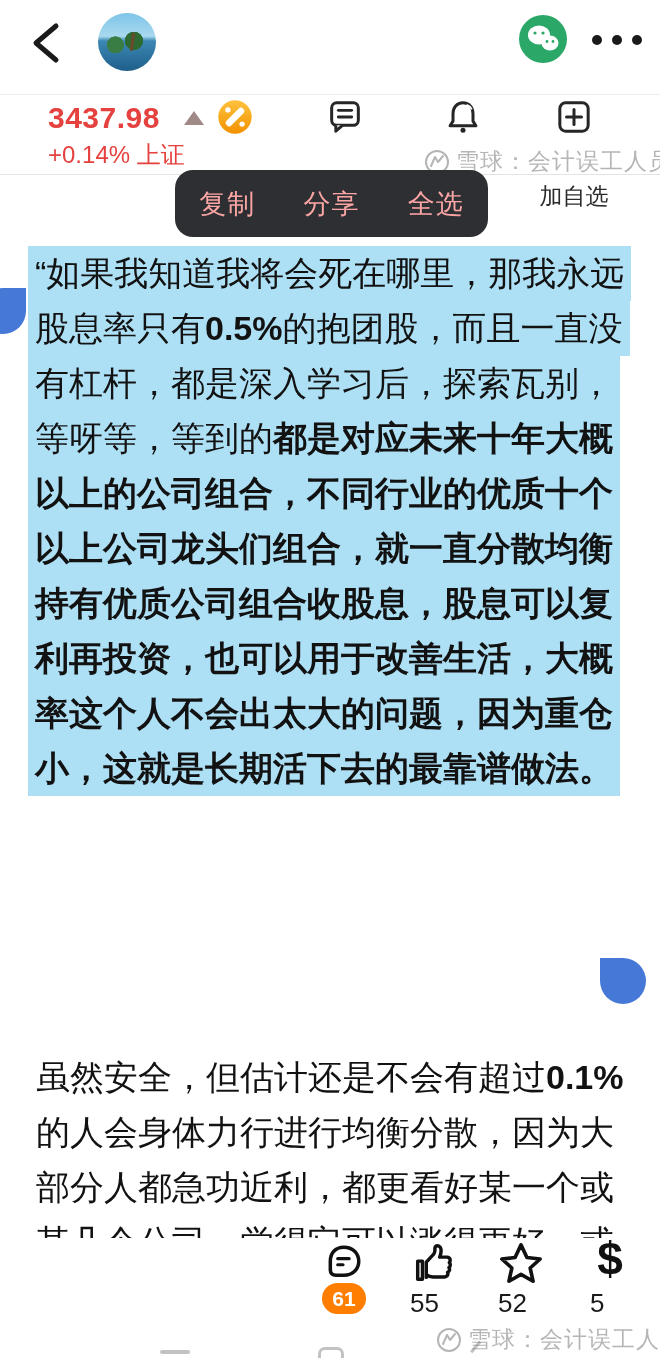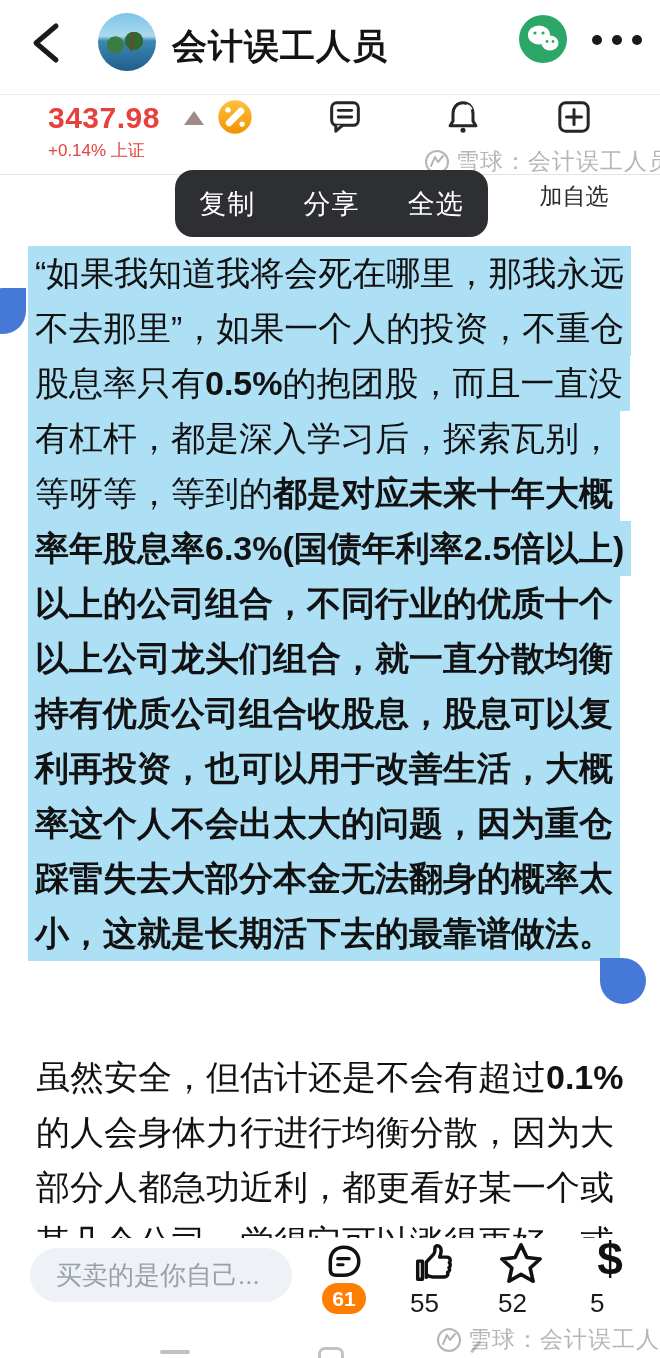--- a/index.html
+++ b/index.html
@@ -22,34 +22,34 @@
   .avatar::after{content:"";position:absolute;left:33px;top:20px;width:3px;height:18px;background:#6b4a2b;transform:rotate(8deg);}
   .title{position:absolute;left:172px;top:23px;font-size:35px;font-weight:600;color:#141414;letter-spacing:1px;white-space:nowrap;}
   .wechat{position:absolute;left:519px;top:15px;width:48px;height:48px;border-radius:50%;background:#2BA768;cursor:pointer;}
   .dots{position:absolute;left:592px;top:30px;width:50px;height:20px;display:flex;justify-content:space-between;align-items:center;cursor:pointer;}
   .dots i{width:10px;height:10px;border-radius:50%;background:#1a1a1a;}
   .topbar-divider{position:absolute;left:0;top:94px;width:660px;height:1px;background:#ededed;}
   
   .marketbar{position:absolute;left:0;top:95px;width:556px;height:80px;background:#fff;z-index:5;}
   .idx-value{position:absolute;left:48px;top:6px;font-size:30px;font-weight:700;color:#e5413e;letter-spacing:.5px;}
   .idx-tri{position:absolute;left:184px;top:16px;width:0;height:0;border-left:10px solid transparent;border-right:10px solid transparent;border-bottom:14px solid #a08a87;}
-  .idx-change{position:absolute;left:48px;top:44px;font-size:17px;color:#e5413e;white-space:nowrap;}
+  .idx-change{position:absolute;left:48px;top:44px;font-size:24px;color:#e5413e;white-space:nowrap;}
   .action{position:absolute;top:2px;display:flex;flex-direction:column;align-items:center;cursor:pointer;gap:40px;}
   .action .lbl{margin-top:4px;font-size:23px;color:#2b2b2b;white-space:nowrap;}
   .action.trade .lbl{color:#f5a51d;}
   .bar-divider{position:absolute;left:0;top:174px;width:660px;height:1px;background:#e3e3e3;z-index:5;}
   
   .watermark{position:absolute;z-index:20;display:flex;align-items:center;pointer-events:none;color:rgba(120,120,120,.55);}
   .watermark .wm-text{font-size:23px;letter-spacing:1px;white-space:nowrap;}
   .wm-top{left:424px;top:146px;}
   .wm-bottom{left:436px;top:1324px;}
   
   .sel-menu{position:absolute;left:175px;top:170px;width:313px;height:67px;background:#2d2f33;border-radius:18px;
     display:flex;align-items:center;justify-content:space-around;z-index:30;}
-  .sel-menu span{color:#ffffff;font-size:27px;font-weight:500;cursor:pointer;letter-spacing:1px;}
+  .sel-menu span{color:#fca5a5;font-size:27px;font-weight:500;cursor:pointer;letter-spacing:1px;}
   
   .content{position:absolute;left:0;top:0;width:660px;height:1358px;z-index:1;}
   .para{position:absolute;}
   .para .tline{height:55px;line-height:55px;white-space:nowrap;font-size:34px;color:#121212;}
   .para .tline b{font-weight:700;}
   .sel-para{left:28px;top:246px;}
   .sel-para .hl{display:inline-block;background:#aee0f5;padding:0 7px;height:55px;}
   .plain-para{left:36px;top:1050px;}
   .handle{position:absolute;width:46px;height:46px;background:#4678d8;z-index:5;cursor:grab;}
   .handle-left{left:-20px;top:288px;border-radius:50% 0 50% 50%;}
@@ -72,49 +72,45 @@
   .nh-back{position:absolute;left:472px;top:4px;width:22px;height:14px;border-left:3px solid #c2c2c2;transform:rotate(40deg);}
 </style>
 </head>
 <body>
 
 <div class="frame">
 
   <div class="content">
     <div class="para sel-para" id="selected-para">
         <div class="tline"><span class="hl"><span>“如果我知道我将会死在哪里，那我永远</span></span></div>
-        <div class="tline"><span class="hl"><span>不去那里”，如果一个人的投资，不重仓</span></span></div>
         <div class="tline"><span class="hl"><span>股息率只有</span><b>0.5%</b><span>的抱团股，而且一直没</span></span></div>
         <div class="tline"><span class="hl"><span>有杠杆，都是深入学习后，探索瓦别，</span></span></div>
         <div class="tline"><span class="hl"><span>等呀等，等到的</span><b>都是对应未来十年大概</b></span></div>
-        <div class="tline"><span class="hl"><b>率年股息率6.3%(国债年利率2.5倍以上)</b></span></div>
         <div class="tline"><span class="hl"><b>以上的公司组合，不同行业的优质十个</b></span></div>
         <div class="tline"><span class="hl"><b>以上公司龙头们组合，就一直分散均衡</b></span></div>
         <div class="tline"><span class="hl"><b>持有优质公司组合收股息，股息可以复</b></span></div>
         <div class="tline"><span class="hl"><b>利再投资，也可以用于改善生活，大概</b></span></div>
         <div class="tline"><span class="hl"><b>率这个人不会出太大的问题，因为重仓</b></span></div>
-        <div class="tline"><span class="hl"><b>踩雷失去大部分本金无法翻身的概率太</b></span></div>
         <div class="tline"><span class="hl"><b>小，这就是长期活下去的最靠谱做法。</b></span></div>
       </div>
     <div class="para plain-para" id="plain-para">
         <div class="tline"><span>虽然安全，但估计还是不会有超过</span><b>0.1%</b></div>
         <div class="tline"><span>的人会身体力行进行均衡分散，因为大</span></div>
         <div class="tline"><span>部分人都急功近利，都更看好某一个或</span></div>
         <div class="tline"><span>某几个公司，觉得它可以涨得更好，或</span></div>
       </div>
     <div class="handle handle-left"></div>
     <div class="handle handle-right"></div>
   </div>
 
   <div class="topbar">
     <svg class="back" viewBox="0 0 36 46">
       <polyline points="28,6 8,23 28,40" fill="none" stroke="#1a1a1a" stroke-width="5" stroke-linecap="round" stroke-linejoin="round"></polyline>
     </svg>
     <div class="avatar"></div>
-    <div class="title">会计误工人员</div>
     <div class="wechat">
       <svg viewBox="0 0 48 48" width="48" height="48">
         <ellipse cx="20" cy="20" rx="11" ry="9.5" fill="#fff"></ellipse>
         <circle cx="16" cy="18" r="1.6" fill="#2BA768"></circle>
         <circle cx="24" cy="18" r="1.6" fill="#2BA768"></circle>
         <ellipse cx="31" cy="28" rx="8.5" ry="7.5" fill="#fff"></ellipse>
         <circle cx="28" cy="26.5" r="1.4" fill="#2BA768"></circle>
         <circle cx="34" cy="26.5" r="1.4" fill="#2BA768"></circle>
       </svg>
     </div>
@@ -185,21 +181,20 @@
     <span class="wm-text">雪球：会计误工人员</span>
   </div>
 
   <div class="sel-menu">
     <span>复制</span>
     <span>分享</span>
     <span>全选</span>
   </div>
 
   <div class="bottombar">
-    <input class="comment-input" type="text" placeholder="买卖的是你自己..." style="">
     <div class="bicon" style="left:322px;">
       <svg width="42" height="42" viewBox="0 0 48 48">
         <path d="M25 6c10 0 17 6.8 17 16S35 38 25 38h-9c-4.3 0-6.5-2.2-6.5-6.5V22C9.5 12.8 15 6 25 6z" fill="none" stroke="#111" stroke-width="4"></path>
         <line x1="18" y1="19" x2="31" y2="19" stroke="#111" stroke-width="3.6" stroke-linecap="round"></line>
         <line x1="18" y1="26" x2="24" y2="26" stroke="#111" stroke-width="3.6" stroke-linecap="round"></line>
       </svg>
     </div>
     <div class="badge">61</div>
 
     <div class="bicon" style="left:410px;">

